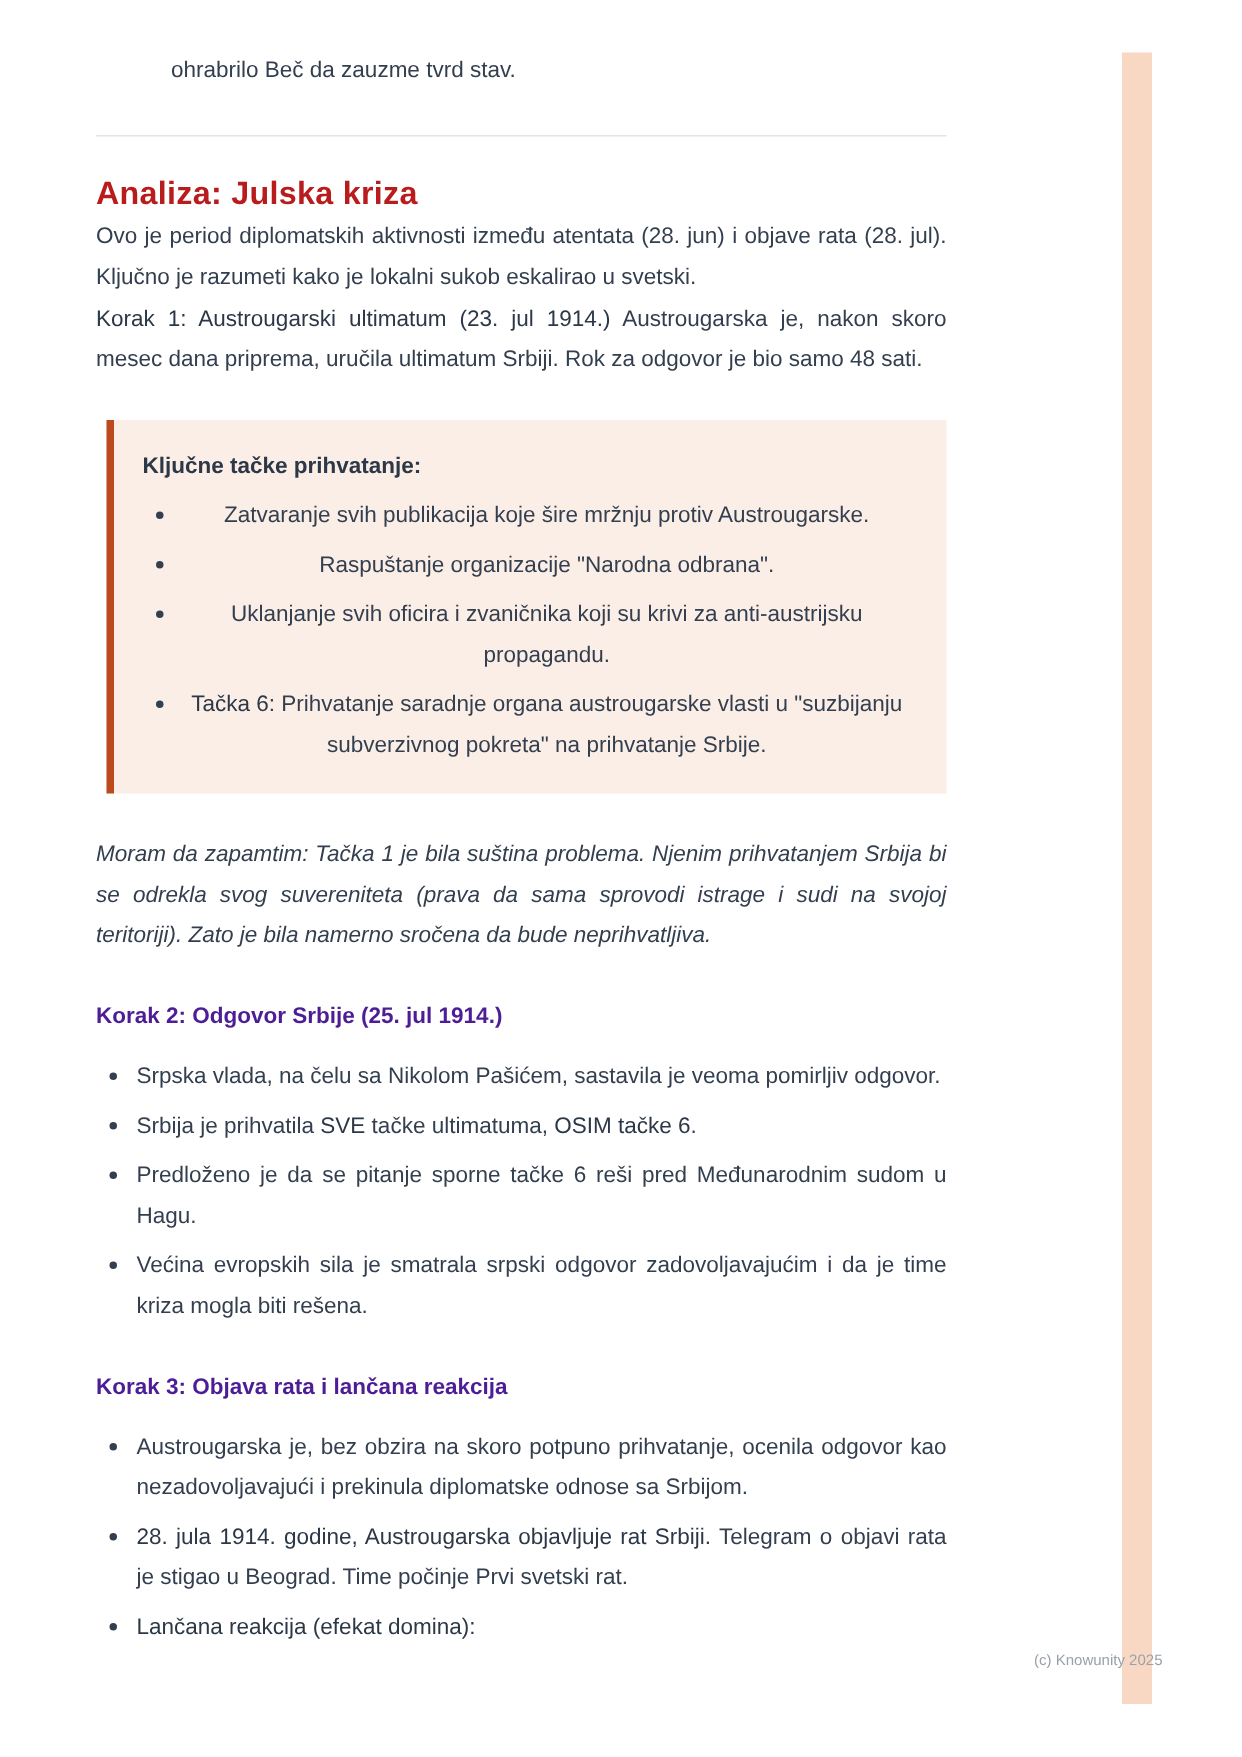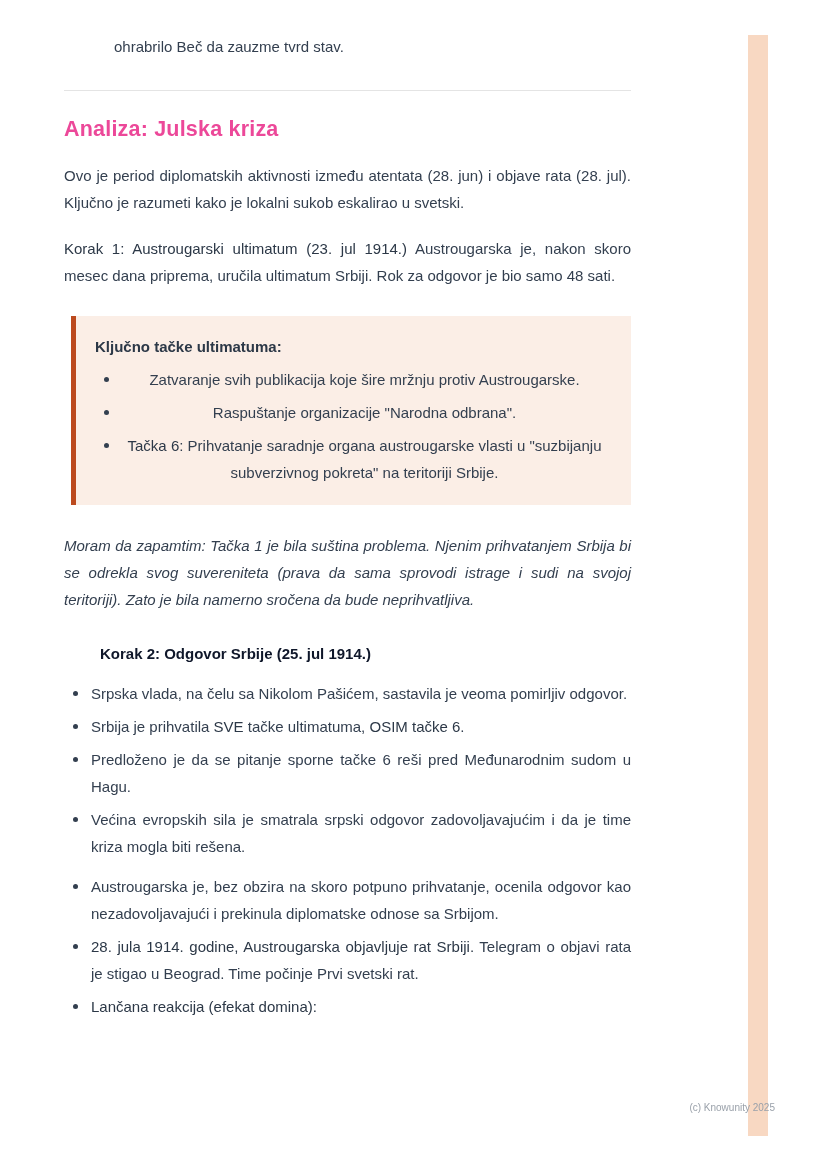--- a/index.html
+++ b/index.html
@@ -30,28 +30,28 @@
     line-height: 27px;
     z-index: 2;
   }
   .leading { padding-left: 50px; }
   .divider {
     border: none;
     border-top: 1px solid #e4e4e4;
     margin-top: 30px;
   }
   h1.title {
-    color: #ec4899;
+    color: #b91c1c;
     font-size: 21.5px;
     line-height: 27px;
     margin-top: 25px;
     font-weight: bold;
     letter-spacing: 0.2px;
   }
-  .para { margin-top: 19px; text-align: justify; }
+  .para { margin-top: 1px; text-align: justify; }
   strong, b { font-weight: normal; color: #2c3847; }
   .callout {
     margin-top: 27px;
     margin-left: 7px;
     background: #fbeee6;
     border-left: 5px solid #bc4a1e;
     padding: 17px 24px 19px 19px;
   }
   .callout-title { font-weight: bold; color: #2c3847; }
   ul { list-style: none; }
@@ -83,22 +83,21 @@
     top: 10px;
   }
   .note {
     margin-top: 27px;
     font-style: italic;
     text-align: justify;
   }
   .step-heading {
     margin-top: 27px;
     font-weight: bold;
-    color: #0f172a;
-    margin-left: 36px;
+    color: #4c1d95;
   }
   .watermark {
     position: absolute;
     top: 1102px;
     right: 53px;
     font-size: 10px;
     line-height: 12px;
     color: #9aa1aa;
     z-index: 3;
   }
@@ -114,39 +113,41 @@
 
   <hr class="divider">
 
   <h1 class="title">Analiza: Julska kriza</h1>
 
   <p class="para">Ovo je period diplomatskih aktivnosti između atentata (28. jun) i objave rata (28. jul). Ključno je razumeti kako je lokalni sukob eskalirao u svetski.</p>
 
   <p class="para"><strong>Korak 1: Austrougarski ultimatum (23. jul 1914.)</strong><span> Austrougarska je, nakon skoro mesec dana priprema, uručila ultimatum Srbiji. Rok za odgovor je bio samo 48 sati.</span></p>
 
   <div class="callout">
-    <p class="callout-title">Ključno tačke ultimatuma:</p>
+    <p class="callout-title">Ključne tačke prihvatanje:</p>
     <ul>
       <li><span>Zatvaranje svih publikacija koje šire mržnju protiv Austrougarske.</span></li>
       <li><span>Raspuštanje organizacije "Narodna odbrana".</span></li>
-      <li><strong>Tačka 6</strong><span>: Prihvatanje saradnje organa austrougarske vlasti u "suzbijanju subverzivnog pokreta" na teritoriji Srbije.</span></li>
+      <li><span>Uklanjanje svih oficira i zvaničnika koji su krivi za anti-austrijsku propagandu.</span></li>
+      <li><strong>Tačka 6</strong><span>: Prihvatanje saradnje organa austrougarske vlasti u "suzbijanju subverzivnog pokreta" na prihvatanje Srbije.</span></li>
     </ul>
   </div>
 
   <p class="note">Moram da zapamtim: Tačka 1 je bila suština problema. Njenim prihvatanjem Srbija bi se odrekla svog suvereniteta (prava da sama sprovodi istrage i sudi na svojoj teritoriji). Zato je bila namerno sročena da bude neprihvatljiva.</p>
 
   <p class="step-heading">Korak 2: Odgovor Srbije (25. jul 1914.)</p>
 
   <ul class="list">
     <li><span>Srpska vlada, na čelu sa Nikolom Pašićem, sastavila je veoma pomirljiv odgovor.</span></li>
     <li><span>Srbija je prihvatila </span><strong>SVE</strong><span> tačke ultimatuma, </span><strong>OSIM tačke 6</strong><span>.</span></li>
     <li><span>Predloženo je da se pitanje sporne tačke 6 reši pred Međunarodnim sudom u Hagu.</span></li>
     <li><span>Većina evropskih sila je smatrala srpski odgovor zadovoljavajućim i da je time kriza mogla biti rešena.</span></li>
   </ul>
 
+  <p class="step-heading">Korak 3: Objava rata i lančana reakcija</p>
 
   <ul class="list">
     <li><span>Austrougarska je, bez obzira na skoro potpuno prihvatanje, ocenila odgovor kao nezadovoljavajući i prekinula diplomatske odnose sa Srbijom.</span></li>
     <li><strong>28. jula 1914. godine, Austrougarska objavljuje rat Srbiji.</strong><span> Telegram o objavi rata je stigao u Beograd. Time počinje Prvi svetski rat.</span></li>
     <li><strong>Lančana reakcija (efekat domina):</strong>
     </li>
   </ul>
 
 </div>
 

